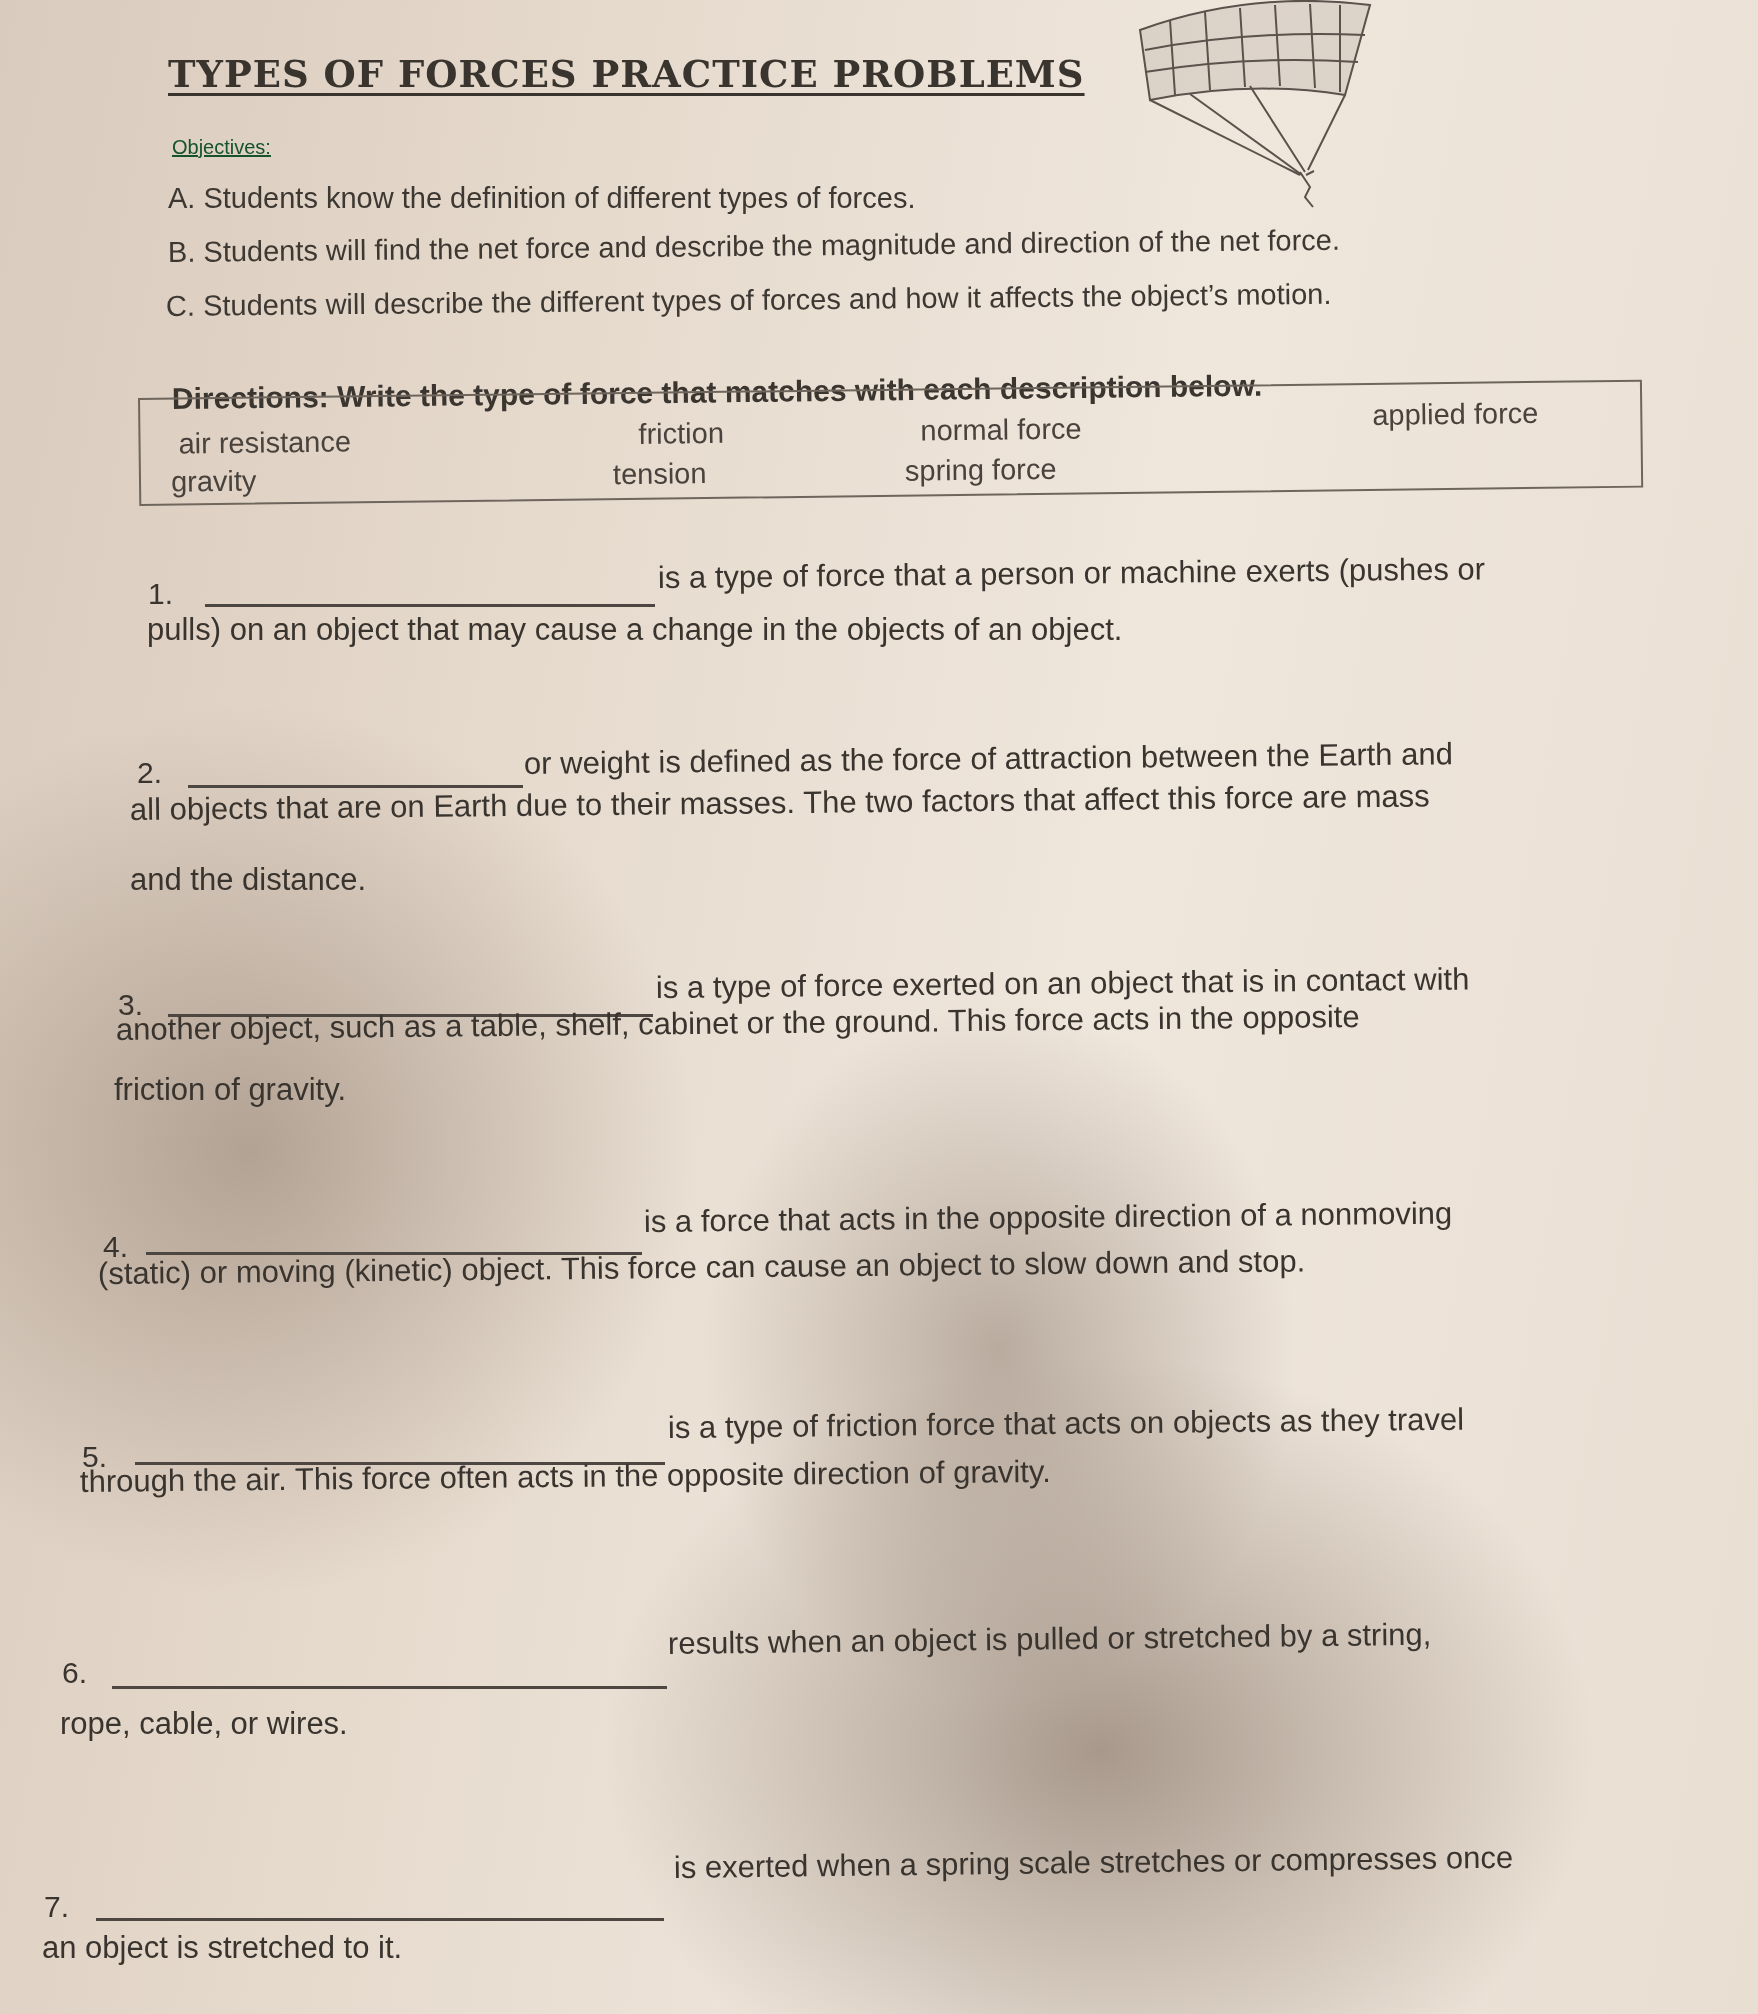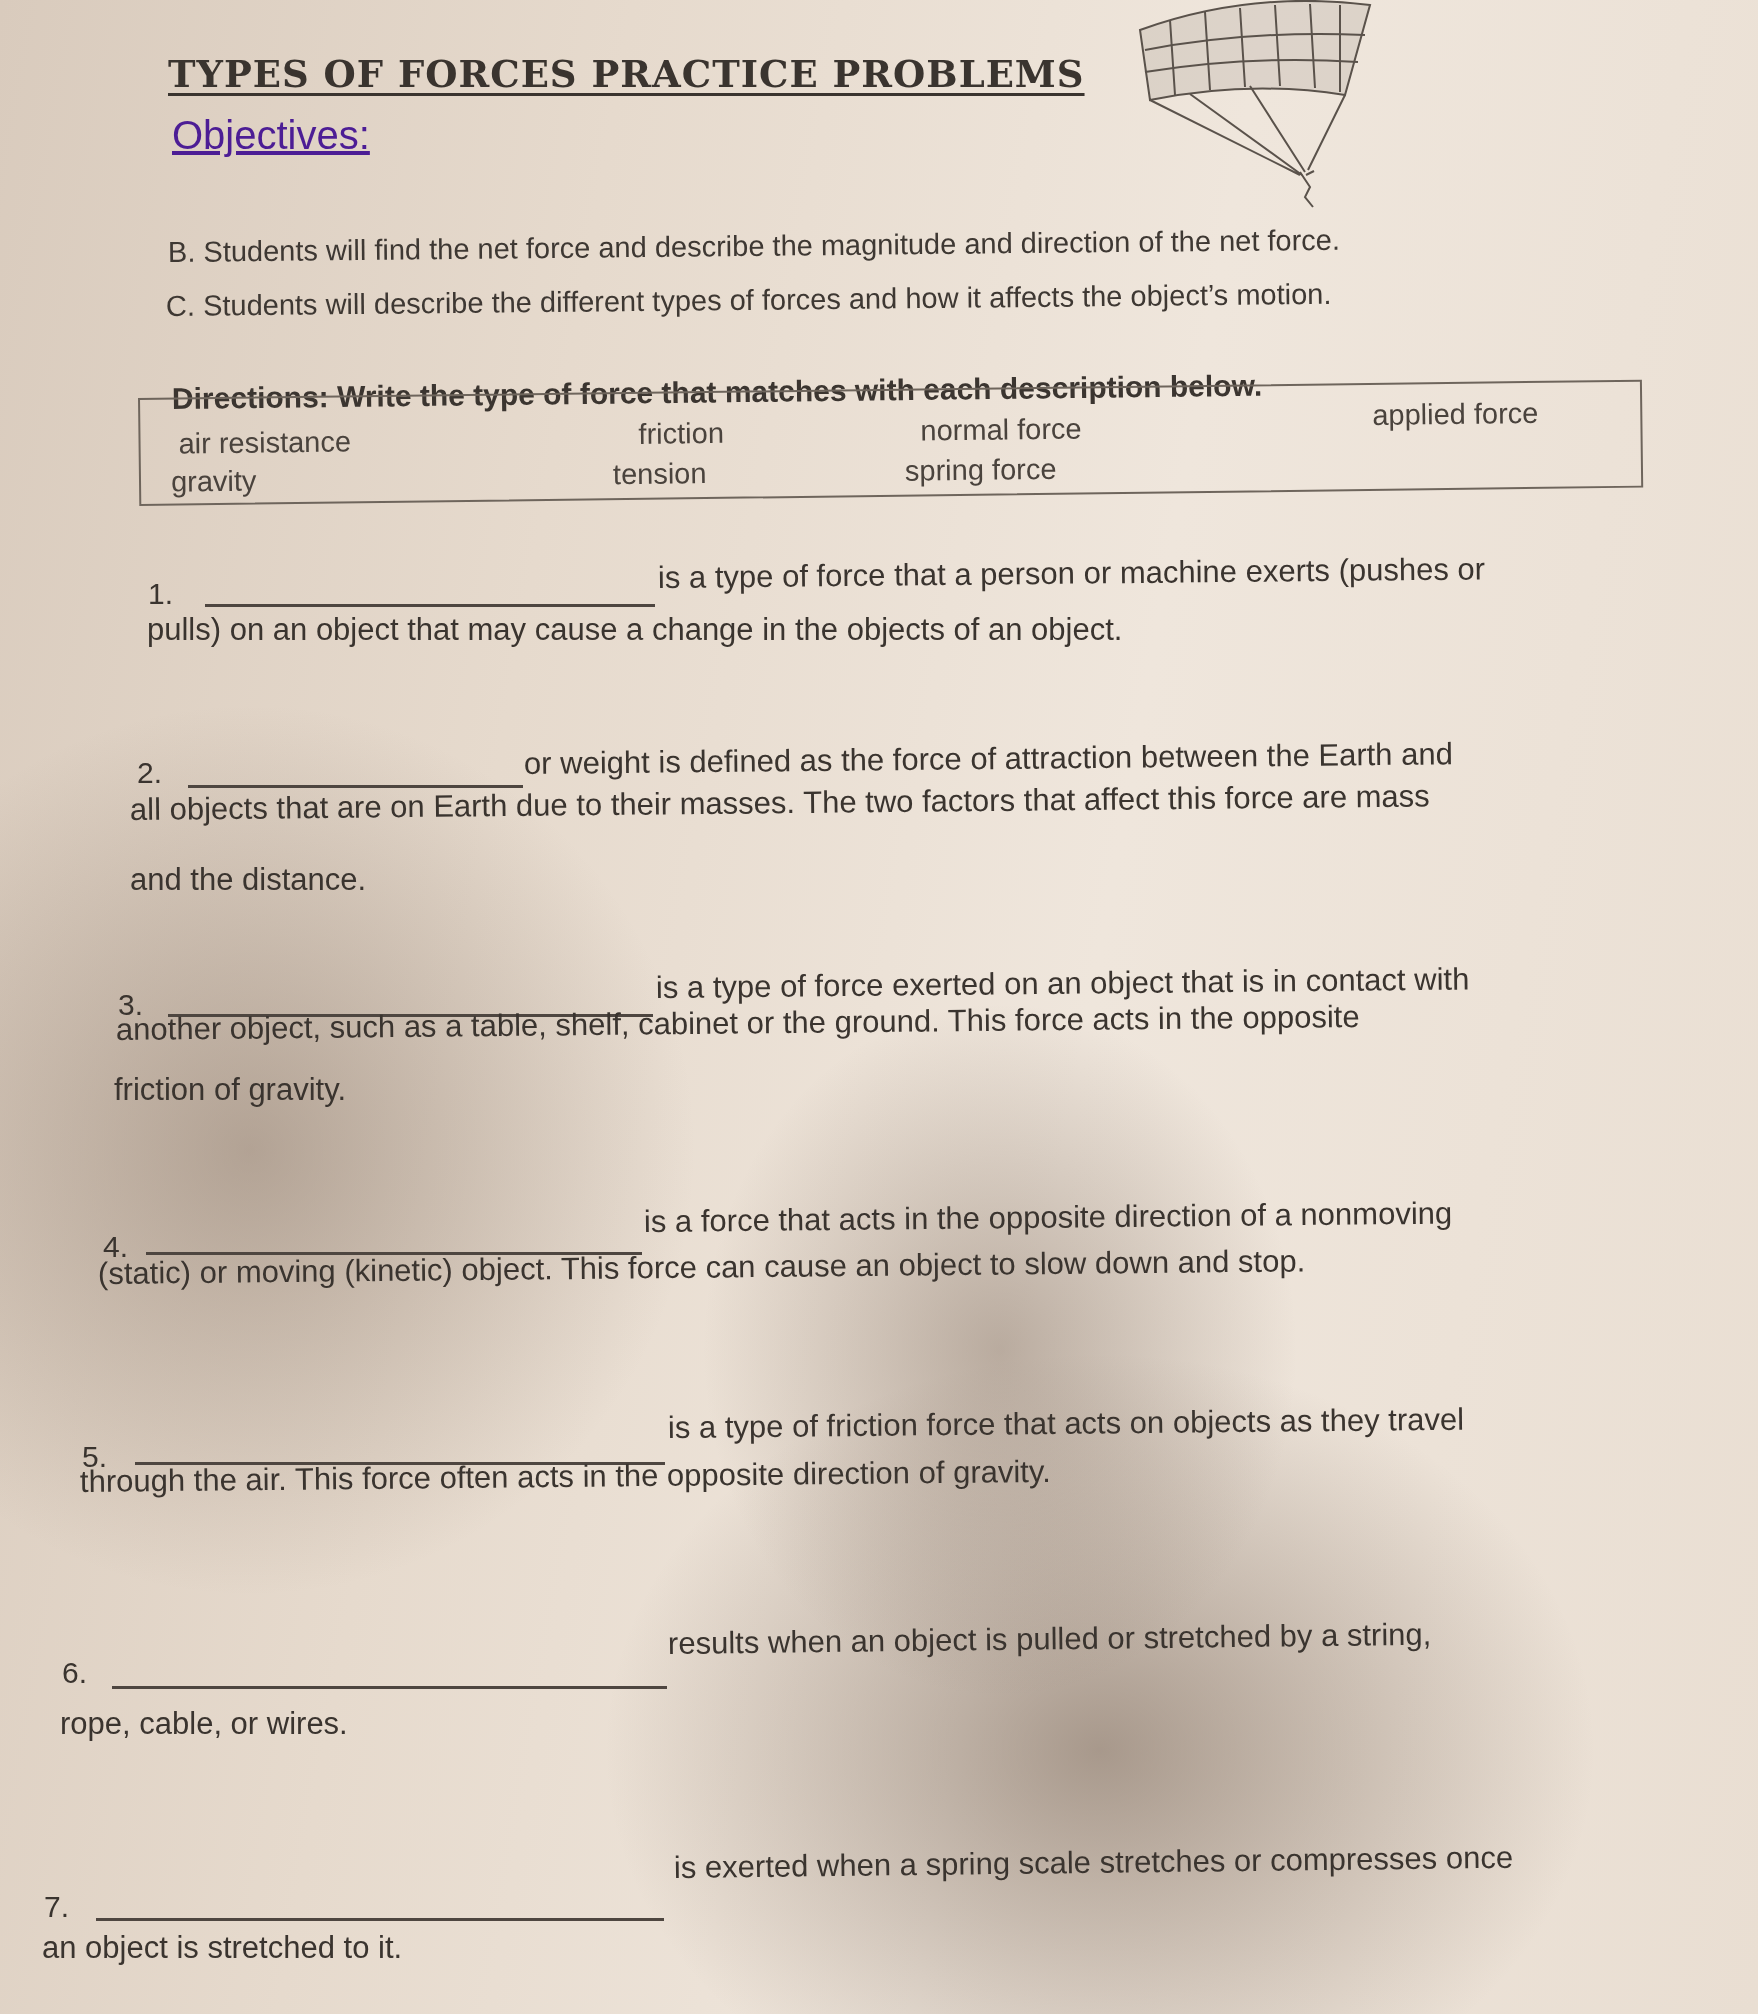--- a/index.html
+++ b/index.html
@@ -13,21 +13,21 @@
     position:absolute; pointer-events:none;
     background: radial-gradient(ellipse at center, rgba(120,100,85,0.45) 0%, rgba(120,100,85,0.0) 70%);
   }
   .page { position:absolute; left:0; top:0; width:1758px; height:1678px; }
   .abs { position:absolute; white-space:nowrap; }
   .title {
     left:168px; top:52px; font-family:"DejaVu Serif", serif; font-weight:bold;
     font-size:37px; letter-spacing:1px; text-decoration:underline; text-underline-offset:6px;
     color:#3a342f;
   }
-  .obj-label { left:172px; top:113px; font-size:40px; text-decoration:underline; color:#4c1d95; }
+  .obj-label { left:172px; top:136px; font-size:20px; text-decoration:underline; color:#14532d; }
   .obj { font-size:29px; color:#3e3833; }
   .directions { left:172px; top:382px; font-size:30px; font-weight:bold; transform:rotate(-0.7deg); transform-origin:left; }
   .wordbank {
     position:absolute; left:138px; top:398px; width:1500px; height:104px;
     border:2px solid #6e655c; transform:rotate(-0.7deg); transform-origin:left top;
   }
   .wb { position:absolute; font-size:29px; color:#4a433d; }
   .q { font-size:31px; color:#3a342f; }
   .qnum { font-size:30px; }
   .blank { position:absolute; border-bottom:3px solid #4e4640; height:0; }
@@ -47,20 +47,21 @@
       <path d="M10 30 Q 120 -10 240 5 L 215 95 Q 120 80 20 100 Z" fill="rgba(120,110,100,0.15)"></path>
       <path d="M40 20 L 45 95 M75 12 L 80 90 M110 8 L 115 87 M145 5 L 150 86 M180 4 L 185 88 M210 5 L 210 92"></path>
       <path d="M15 50 Q 120 30 235 35 M15 72 Q 120 55 228 62"></path>
       <path d="M20 100 L 170 175 M60 94 L 172 175 M120 86 L 175 172 M215 95 L 178 170"></path>
       <path d="M170 172 l10 15 l-5 10 l8 10 M176 175 l8 -4"></path>
     </g>
   </svg>
 
   <div class="abs title">TYPES OF FORCES PRACTICE PROBLEMS</div>
   <div class="abs obj-label">Objectives:</div>
+  <div class="abs obj" style="left:168px; top:182px;">A.  Students know the definition of different types of forces.</div>
   <div class="abs obj" style="left:168px; top:236px; transform:rotate(-0.6deg); transform-origin:left;">B.  Students will find the net force and describe the magnitude and direction of the net force.</div>
   <div class="abs obj" style="left:166px; top:290px; transform:rotate(-0.6deg); transform-origin:left;">C.  Students will describe the different types of forces and how it affects the object’s motion.</div>
 
   <div class="abs directions">Directions:  Write the type of force that matches with each description below.</div>
 
   <div class="wordbank">
     <span class="wb" style="left:38px; top:28px;">air resistance</span>
     <span class="wb" style="left:498px; top:24px;">friction</span>
     <span class="wb" style="left:780px; top:24px;">normal force</span>
     <span class="wb" style="left:1232px; top:14px;">applied force</span>

